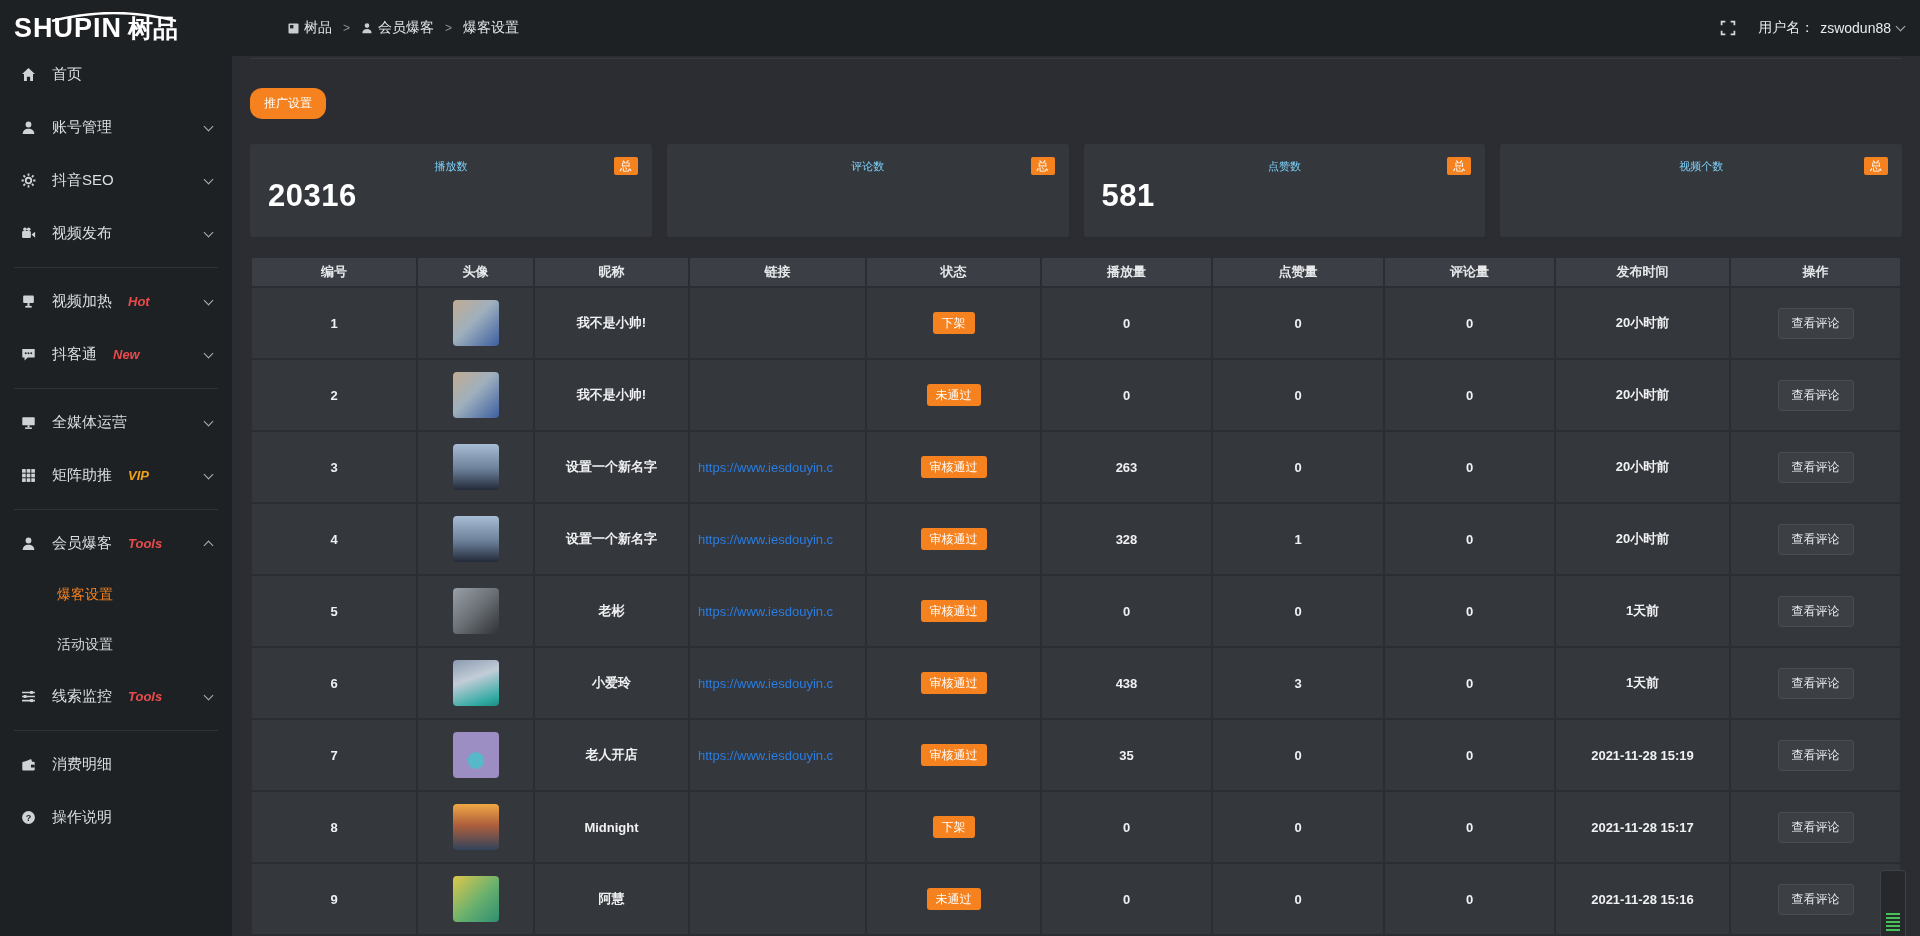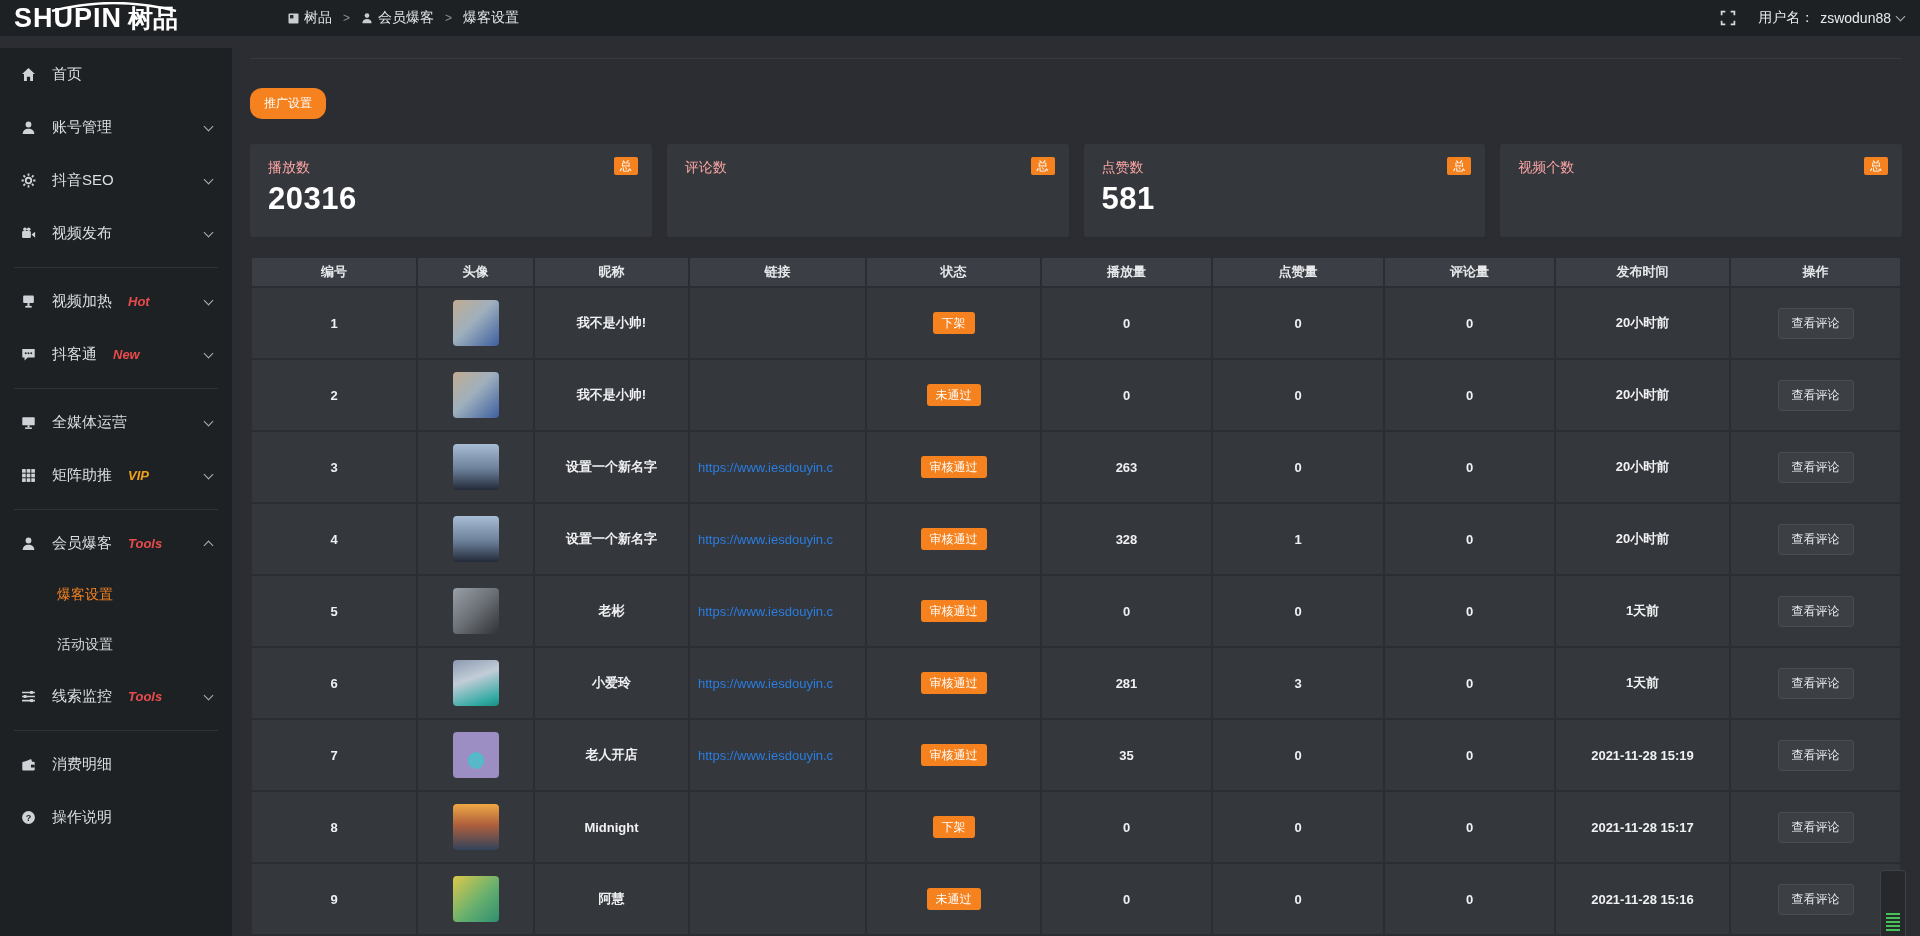--- a/index.html
+++ b/index.html
@@ -1,20 +1,20 @@
 <!DOCTYPE html>
 <html><head>
 <meta charset="utf-8">
 <style>
   html,body{margin:0;padding:0;width:1920px;height:936px;overflow:hidden;
     font-family:"Liberation Sans","DejaVu Sans",sans-serif;background:#2b2d32;color:#e8eaec;}
   *{box-sizing:border-box;}
 
   
-  .topbar{position:fixed;top:0;left:0;width:1920px;height:36px;background:#1e2124;
+  .topbar{position:fixed;top:0;left:0;width:1920px;height:56px;background:#1e2124;
     display:flex;align-items:center;z-index:10;}
   .logo-zone{width:232px;flex:none;display:flex;align-items:center;padding-left:14px;cursor:pointer;}
   .logo-wrap{position:relative;display:flex;align-items:center;gap:6px;}
   .logo-arc{position:absolute;top:-7px;left:36px;}
   .logo-en{font-size:27px;font-weight:800;letter-spacing:1px;color:#fff;line-height:1;}
   .logo-cn{font-size:25px;font-weight:800;color:#fff;line-height:1;}
   .crumbs{display:flex;align-items:center;margin-left:56px;font-size:14px;color:#e2e4e6;}
   .crumb{display:flex;align-items:center;gap:5px;cursor:pointer;}
   .crumb.current{cursor:default;}
   .crumb-sep{color:#8e9195;margin:0 11px;font-size:12px;}
@@ -46,21 +46,21 @@
   
   .main{position:absolute;top:48px;left:232px;width:1688px;height:888px;background:#2b2d32;
     padding:0 18px;}
   .top-divider{border-bottom:1px solid #37393e;margin-top:10px;}
   .promo-btn{margin-top:29px;display:inline-block;background:#f5821f;color:#fff;border:none;
     font-size:12px;padding:7px 14px;border-radius:12px;cursor:pointer;
     font-family:"Liberation Sans",sans-serif;}
 
   .cards{display:flex;gap:15px;margin-top:25px;}
   .card{flex:1;height:93px;background:#34373c;border-radius:3px;padding:15px 18px 0 18px;position:relative;}
-  .card-label{font-size:14px;color:#fca5a5;}
+  .card-label{font-size:11px;color:#7dd3fc;text-align:center;}
   .card-badge{position:absolute;top:13px;right:14px;background:#f5821f;color:#fff;font-size:12px;
     padding:3px 6px;border-radius:2px;line-height:1;}
   .card-value{font-size:31px;font-weight:bold;color:#fff;margin-top:4px;letter-spacing:0.5px;}
 
   
   table.grid{width:100%;margin-top:19px;border-collapse:collapse;table-layout:fixed;}
   .grid th{height:30px;background:#3b3e44;font-size:13px;font-weight:600;color:#e6e8ea;
     border:2px solid #2b2d32;padding:0;text-align:center;}
   .grid td{height:72px;background:#34373c;border:2px solid #2b2d32;text-align:center;
     font-size:13px;color:#f0f1f3;font-weight:600;padding:0 4px;overflow:hidden;white-space:nowrap;}
@@ -440,21 +440,21 @@
         <td><button class="action-btn">查看评论</button></td>
       </tr>
       <tr>
         <td>6</td>
         <td>
             <div class="avatar" style="background:linear-gradient(160deg,#8a9ab0 0%,#c3cdd8 40%,#2fa9a2 85%,#1f8a84 100%)"></div>
           </td>
         <td>小爱玲</td>
         <td class="link-cell">https://www.iesdouyin.c</td>
         <td><span class="status-badge">审核通过</span></td>
-        <td>281</td>
+        <td>438</td>
         <td>3</td>
         <td>0</td>
         <td>1天前</td>
         <td><button class="action-btn">查看评论</button></td>
       </tr>
       <tr>
         <td>7</td>
         <td>
             <div class="avatar" style="background:radial-gradient(circle at 50% 62%,#57b8c9 0%,#57b8c9 22%,#9c8dc2 23%,#9c8dc2 100%)"></div>
           </td>

